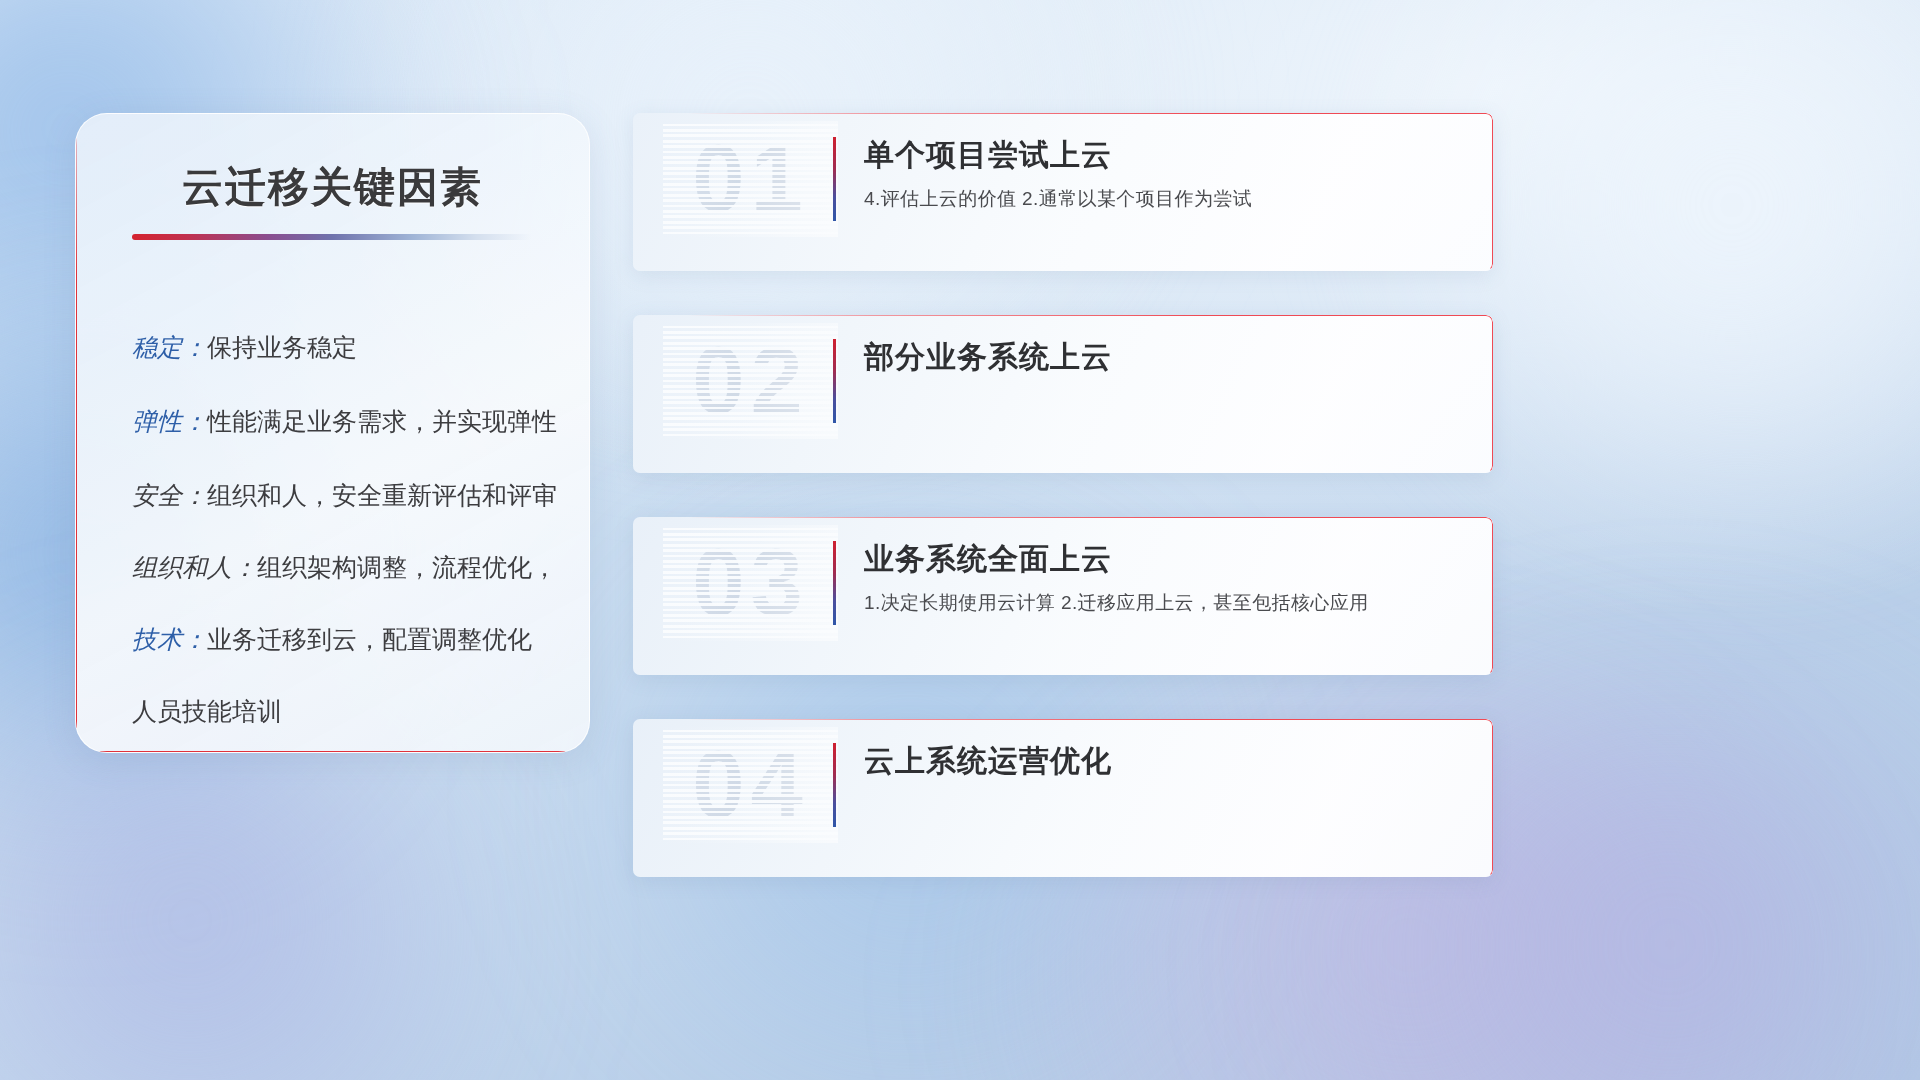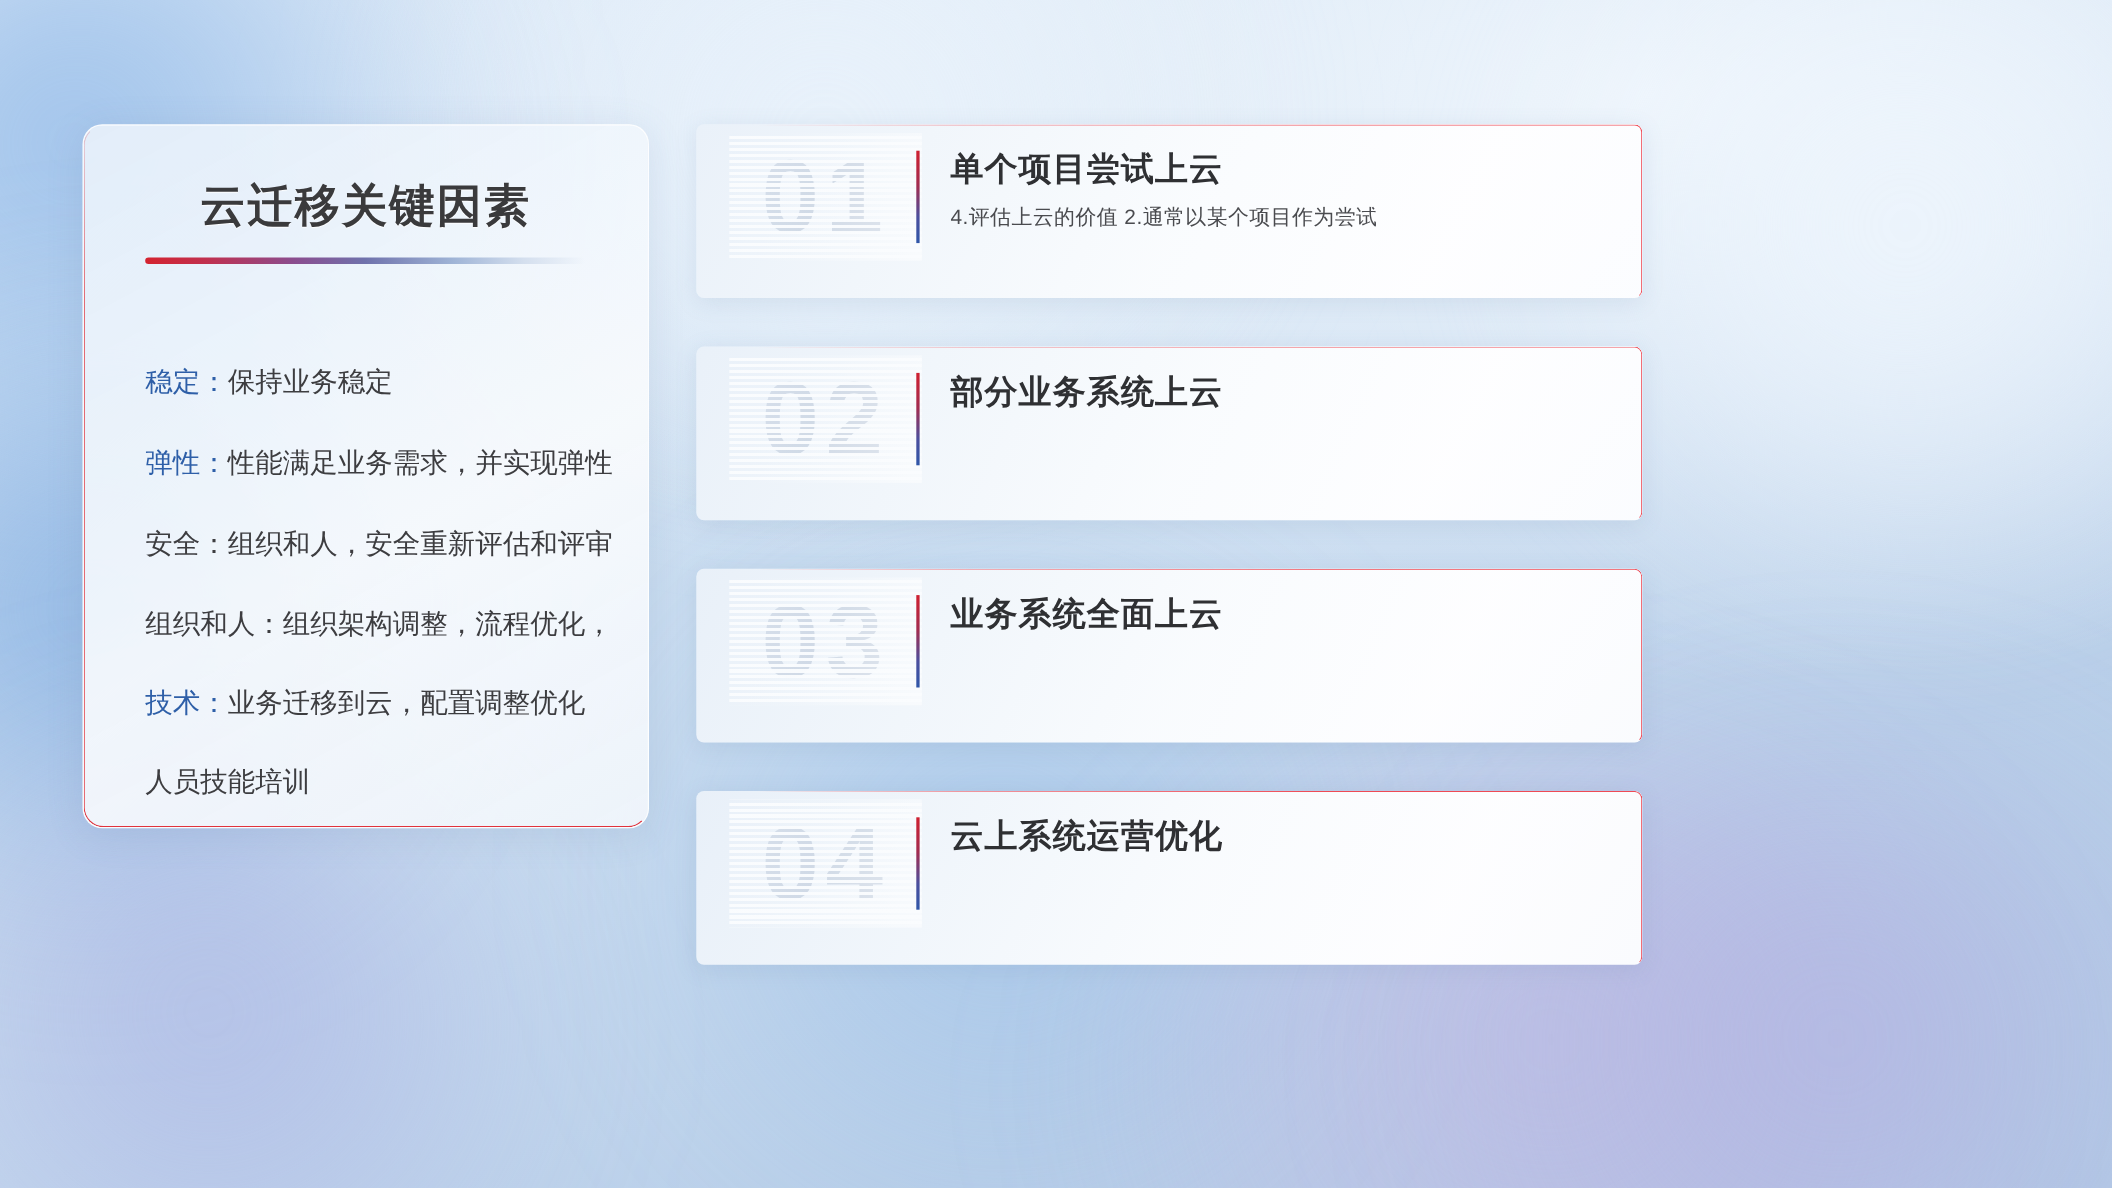--- a/index.html
+++ b/index.html
@@ -33,21 +33,21 @@
   .blob-f{ left:980px; bottom:-320px; width:860px; height:700px;
            background:radial-gradient(circle at 50% 35%, rgba(196,178,226,.55), rgba(196,178,226,0) 70%); }
   .blob-g{ left:560px; top:520px; width:700px; height:620px;
            background:radial-gradient(circle at 50% 45%, rgba(150,190,232,.55), rgba(150,190,232,0) 70%); }
   .blob-h{ left:300px; top:-260px; width:900px; height:640px;
            background:radial-gradient(circle at 50% 60%, rgba(236,244,252,.8), rgba(236,244,252,0) 70%); }
 
   
   #left-panel{
     position:absolute; left:75px; top:113px; width:515px; height:640px;
-    border-radius:18px;
+    border-radius:32px;
     background:linear-gradient(152deg,
         rgba(231,240,250,.93) 0%,
         rgba(240,246,252,.90) 30%,
         rgba(249,251,253,.90) 58%,
         rgba(243,247,252,.88) 100%);
     border:1px solid rgba(255,255,255,.85);
     box-shadow:0 6px 34px rgba(90,120,165,.14);
     overflow:hidden;
   }
   
@@ -72,21 +72,21 @@
     background:linear-gradient(90deg,#d4232f 0%,#c0304f 14%,#8a4d8f 34%,#6f72ac 50%,
                                #9fb4d6 70%,#d4dfee 86%,rgba(236,242,249,0) 100%);
   }
   #factor-list{
     position:absolute; left:56px; right:34px; top:196px;
   }
   .factor-row{
     font-size:25px; line-height:74px; color:#3d3d40; white-space:nowrap;
   }
   .factor-row.wrapline{ line-height:70px; }
-  .f-label{ color:#2e5fa8; }
+  .f-label{ color:#2e5fa8;font-style:italic; }
   .f-label.plain{ color:#3d3d40; }
 
   
   #cards{
     position:absolute; left:633px; top:113px; width:860px;
   }
   .card{
     position:relative; height:158px; margin-bottom:44px;
     border-radius:7px;
     background:linear-gradient(118deg,
@@ -219,20 +219,21 @@
 
   <article class="card">
     <div class="num-wrap">
       <div class="num-glyph">03</div>
       <div class="num-tint"></div>
       <div class="num-stripes"></div>
     </div>
     <div class="card-bar"></div>
     <div class="card-text">
       <div class="card-title">业务系统全面上云</div>
+      <div class="card-sub">1.决定长期使用云计算   2.迁移应用上云，甚至包括核心应用</div>
     </div>
   </article>
 
   <article class="card">
     <div class="num-wrap">
       <div class="num-glyph">04</div>
       <div class="num-tint"></div>
       <div class="num-stripes"></div>
     </div>
     <div class="card-bar"></div>

